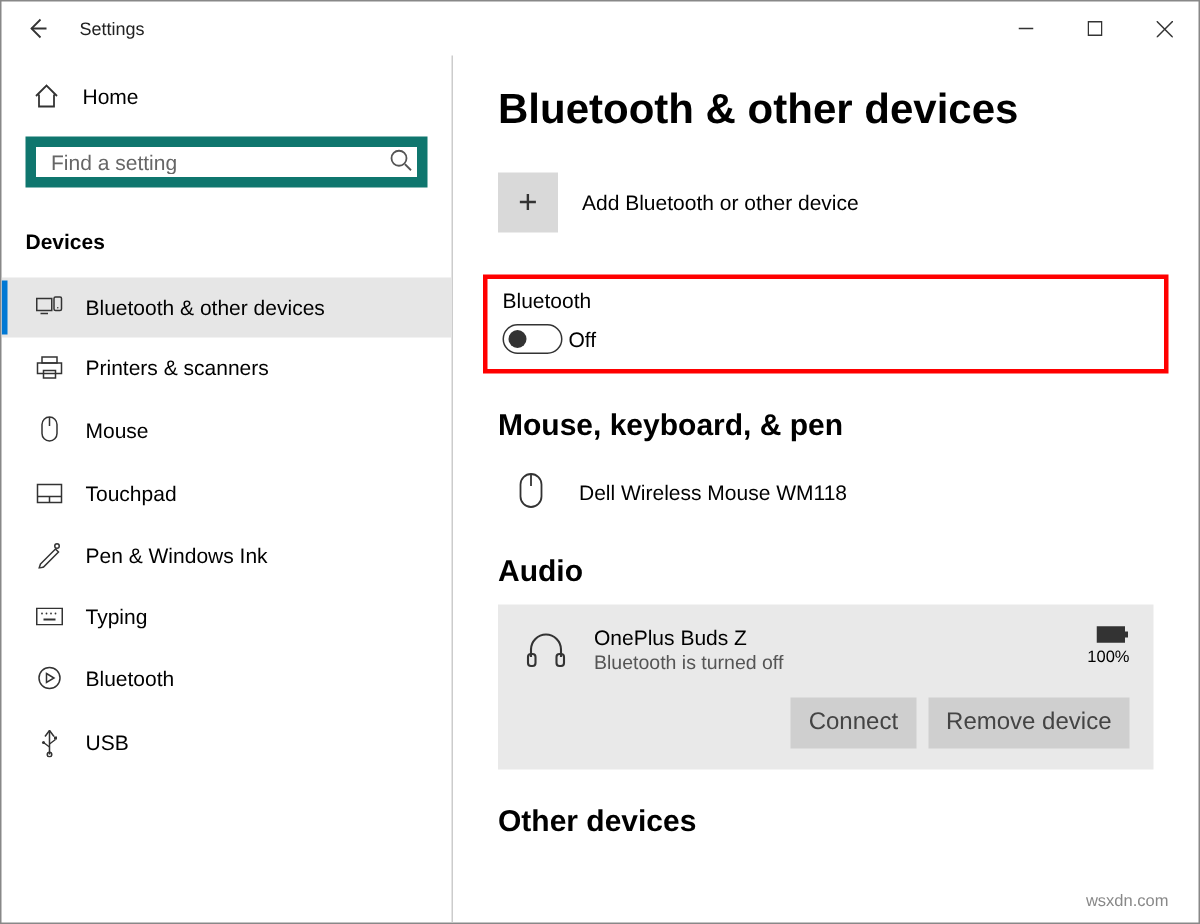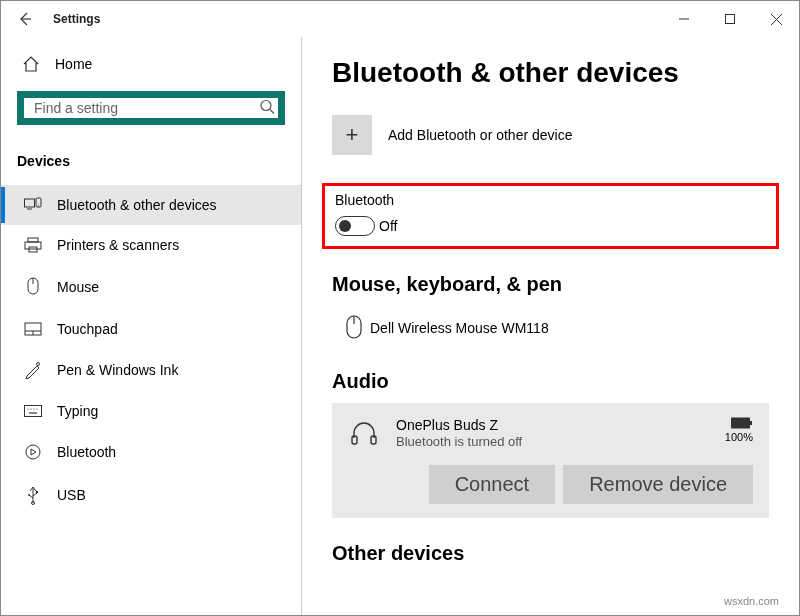--- a/index.html
+++ b/index.html
@@ -26,21 +26,20 @@
       padding-left: 10px;
     }
     .titlebar-left {
       display: flex;
       align-items: center;
       gap: 14px;
     }
     .titlebar-title {
       font-size: 12px;
       color: #222;
-      font-weight: bold;
     }
     .back-arrow {
       width: 28px;
       height: 28px;
       display: flex;
       align-items: center;
       justify-content: center;
       cursor: pointer;
     }
     .window-controls {
@@ -194,21 +193,21 @@
       top: 3px;
     }
     .section-heading {
       font-size: 20px;
       font-weight: 600;
       margin-bottom: 10px;
     }
     .device-row {
       display: flex;
       align-items: center;
-      gap: 0;
+      gap: 16px;
       padding: 6px 0 26px 6px;
     }
     .device-icon {
       width: 32px;
       height: 32px;
       display: flex;
       align-items: center;
       justify-content: center;
     }
     .audio-card {
@@ -238,23 +237,23 @@
     }
     .audio-buttons {
       display: flex;
       justify-content: flex-end;
       gap: 8px;
       margin-top: 16px;
     }
     .gray-btn {
       background: #cfcfcf;
       border: none;
-      padding: 8px 26px;
+      padding: 8px 12px;
       font-family: inherit;
-      font-size: 20px;
+      font-size: 16px;
       color: #444;
       cursor: pointer;
     }
     .watermark {
       position: absolute;
       right: 20px;
       bottom: 8px;
       font-size: 11px;
       color: #888;
     }

